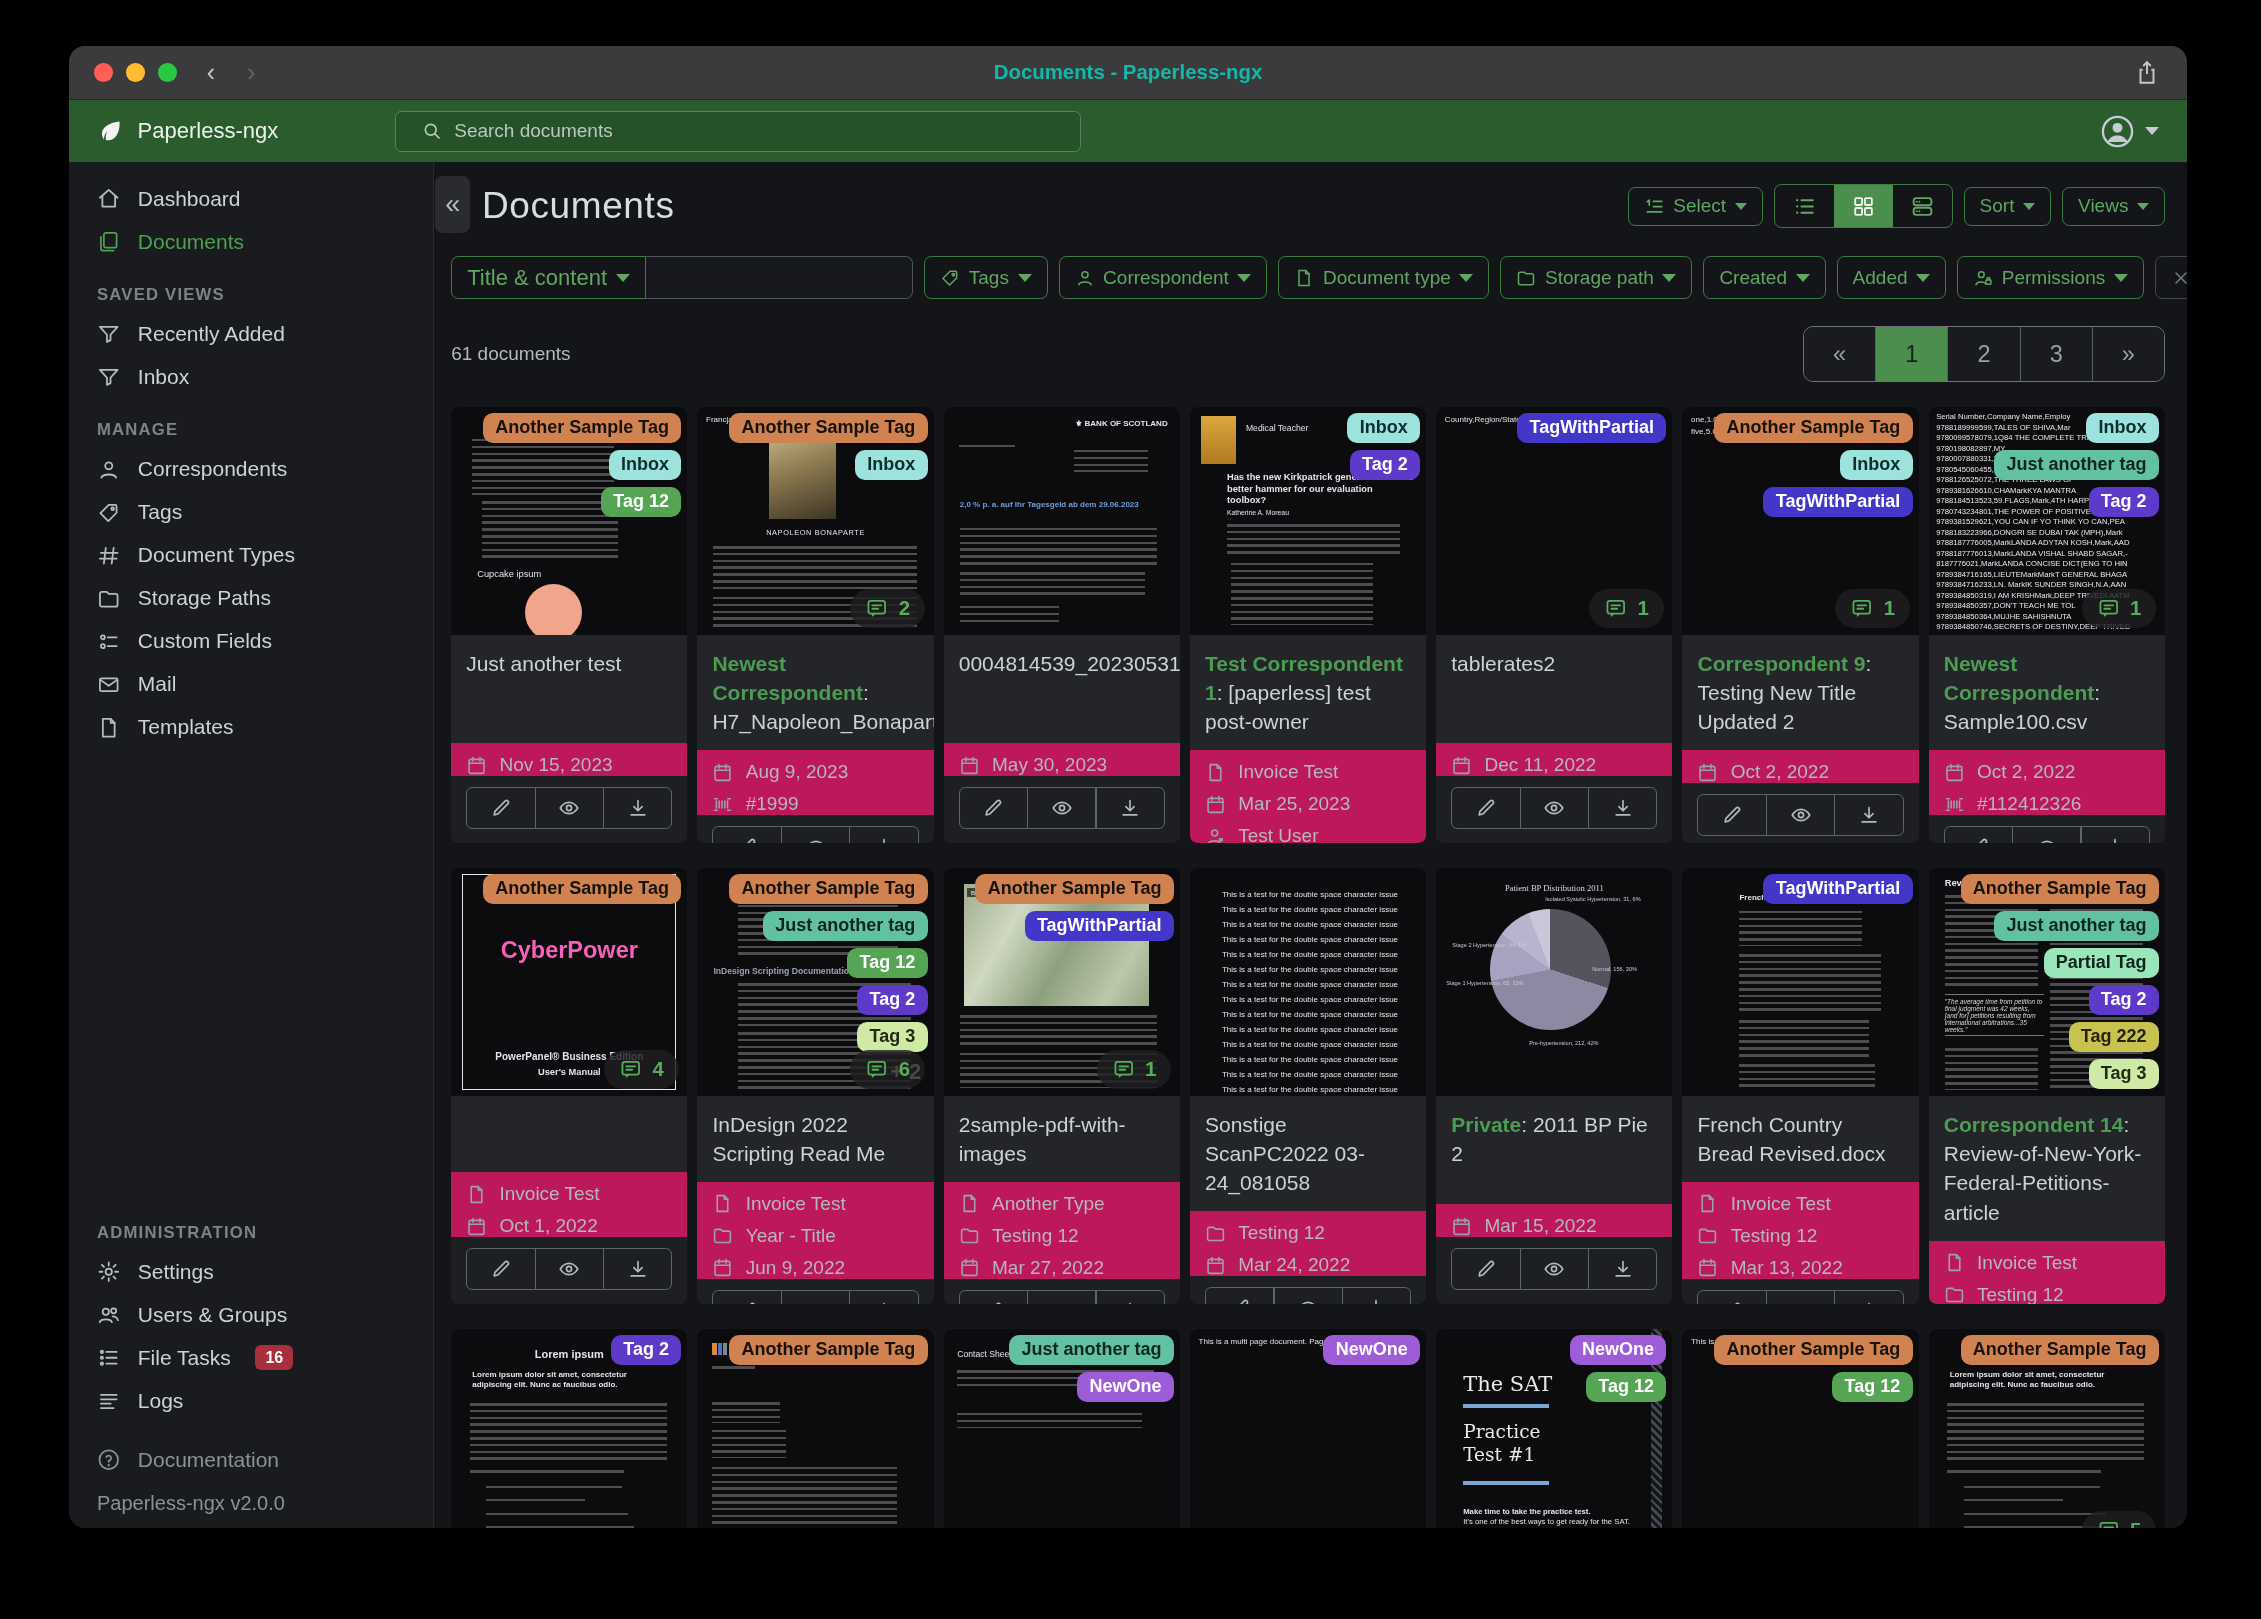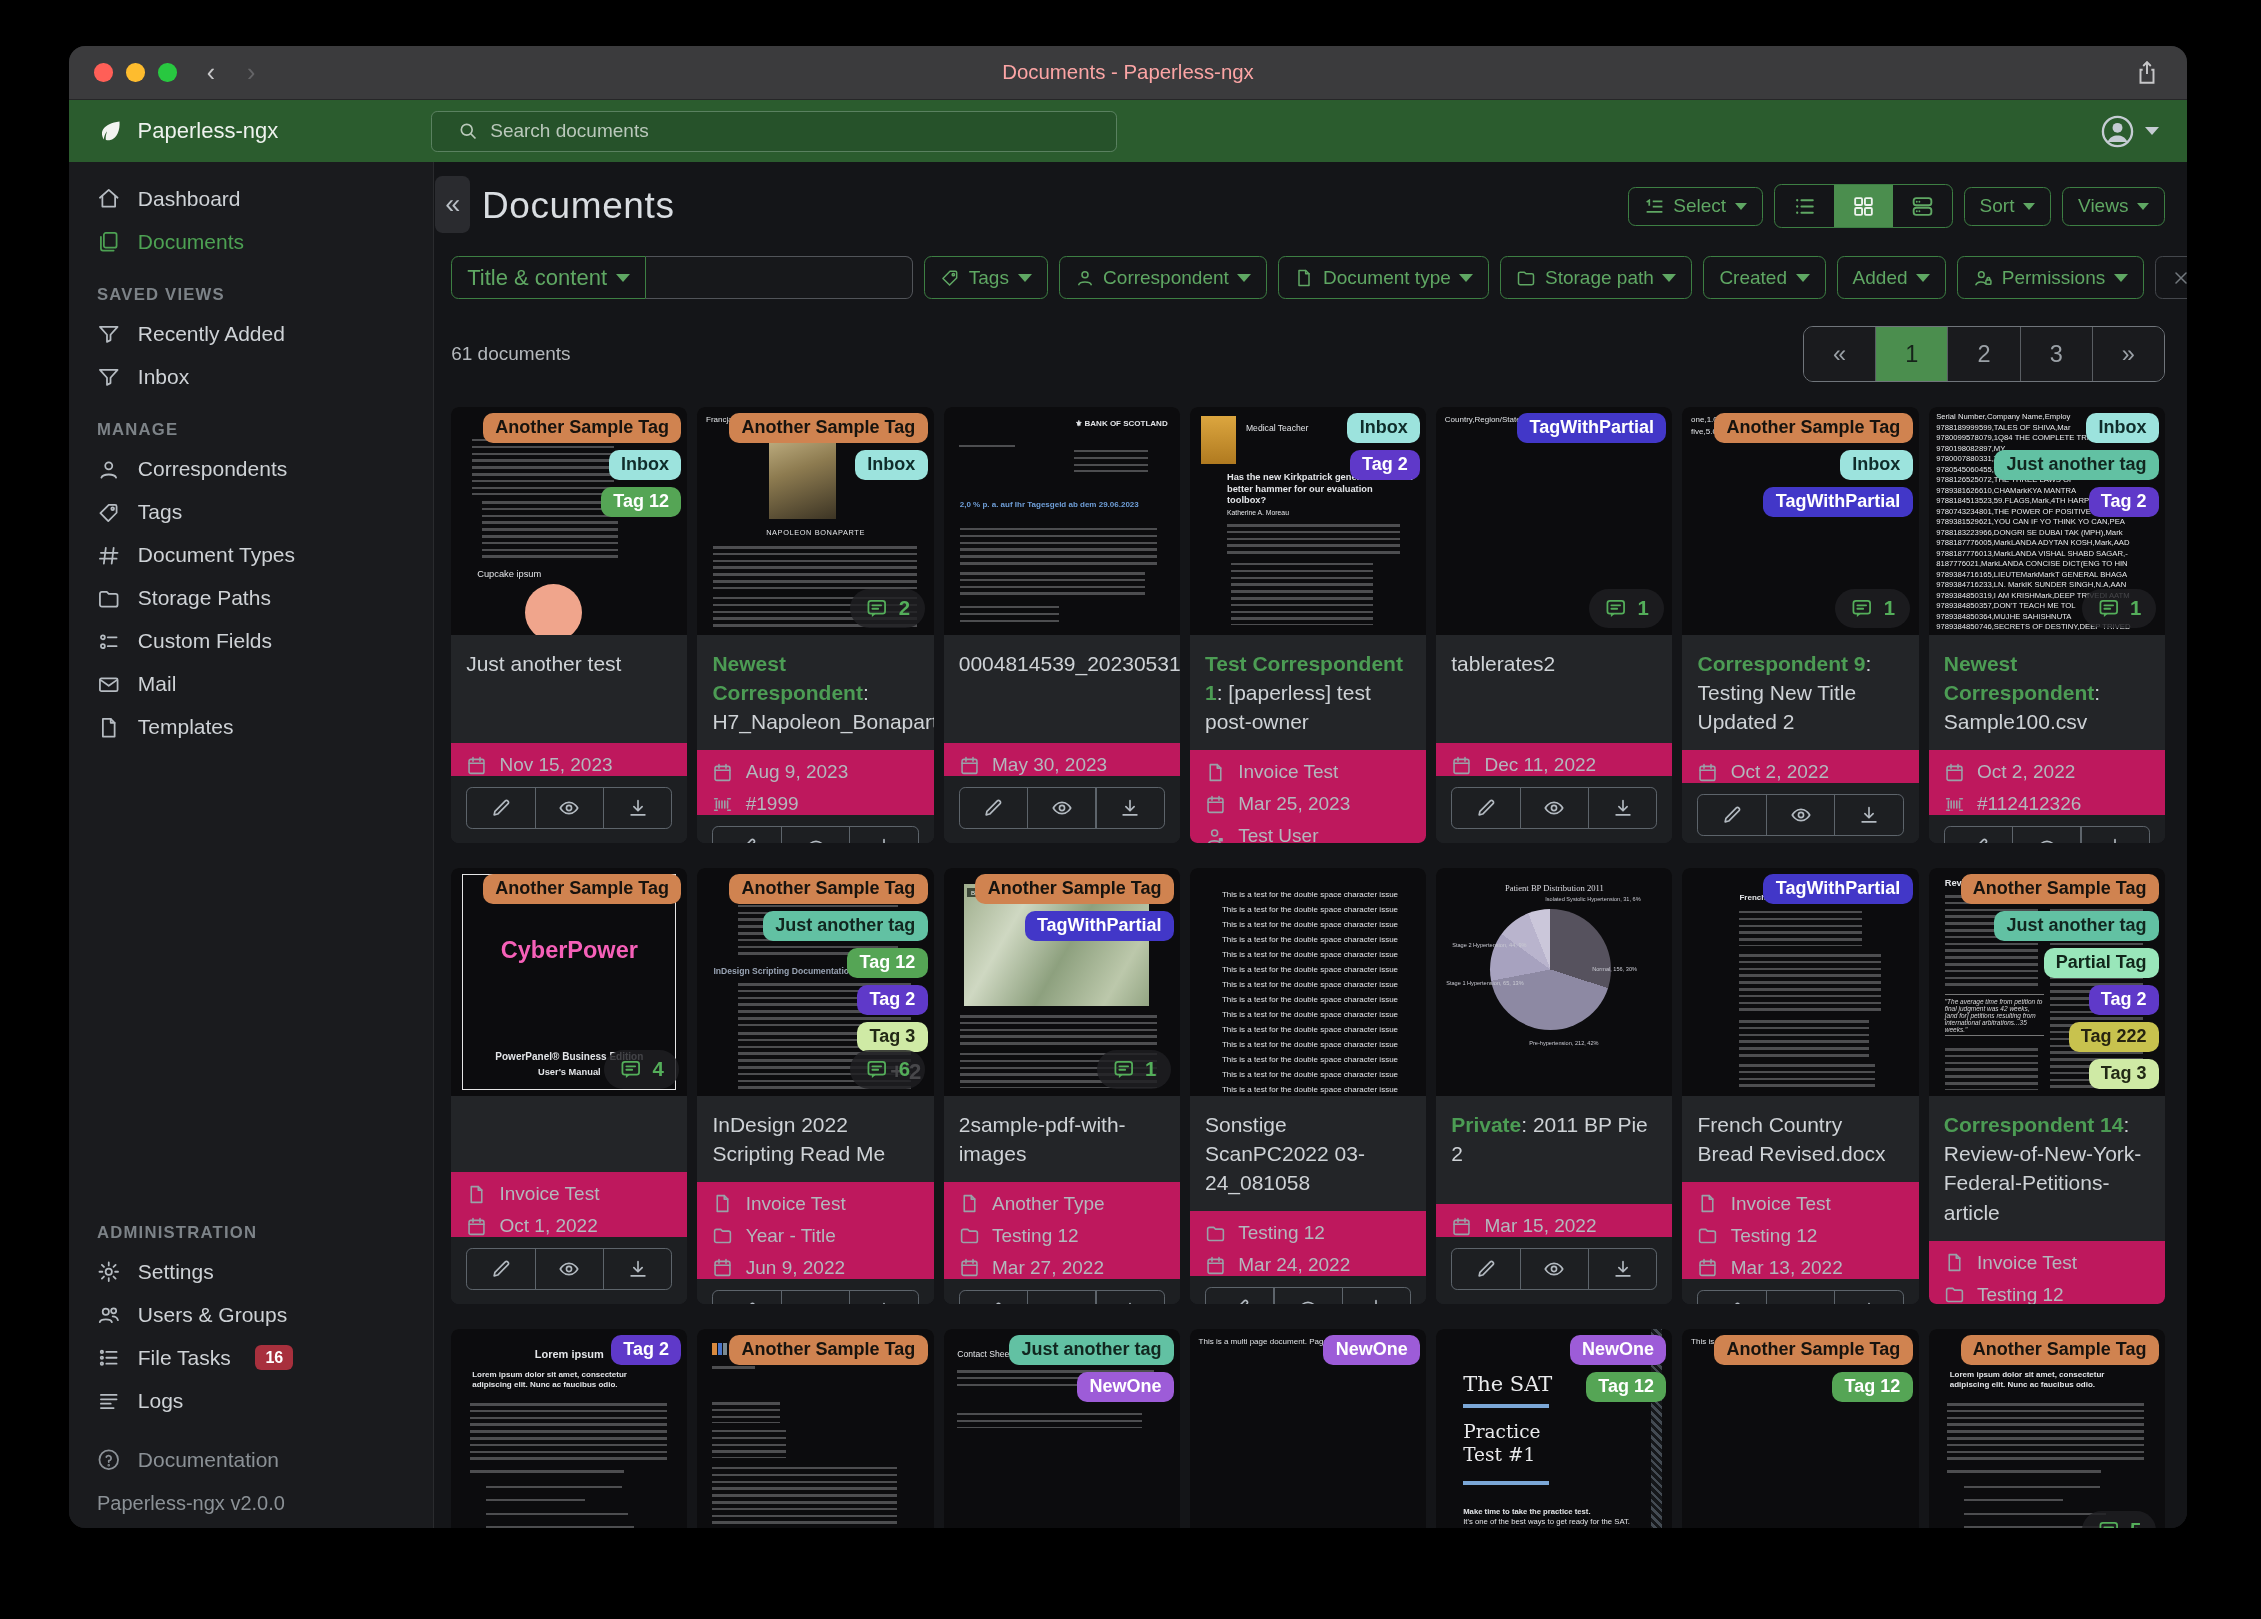--- a/index.html
+++ b/index.html
@@ -7,24 +7,24 @@
          font-family:"Liberation Sans",sans-serif;}
   .window{position:absolute;left:69px;top:46px;width:2118px;height:1482px;border-radius:16px;
           background:#1a1b1e;overflow:hidden;box-shadow:0 25px 74px rgba(0,0,0,.8);}
   
   .titlebar{position:relative;height:53px;background:#3b3b3d;display:flex;align-items:center;
             padding:0 25px;border-bottom:1.2px solid #262628;}
   .lights{display:flex;gap:13.6px;}
   .light{width:18.5px;height:18.5px;border-radius:50%;}
   .nav-arrows{display:flex;gap:32px;margin-left:30px;font-size:25px;color:#c7c7c9;}
   .nav-arrows .fwd{color:#646467;}
-  .win-title{position:absolute;left:0;right:0;text-align:center;font-size:20.4px;color:#fca5a5;font-weight:400;}
+  .win-title{position:absolute;left:0;right:0;text-align:center;font-size:20.4px;color:#14b8a6;font-weight:700;}
   .share{position:absolute;right:27px;top:13.6px;width:26px;height:26px;color:#c7c7c9;}
   
-  .navbar{height:62px;background:#2b5c2e;display:flex;align-items:center;padding:0 28px;gap:36px;}
+  .navbar{height:62px;background:#2b5c2e;display:flex;align-items:center;padding:0 28px;}
   .brand{display:flex;align-items:center;gap:13.6px;color:#eef2ee;font-size:22px;font-weight:500;}
   .leaf{width:27px;height:27px;color:#f2f4f1;}
   .searchbox{margin-left:117px;width:632px;height:39px;background:#26522a;border:1.2px solid #5a8160;
              border-radius:6.2px;display:flex;align-items:center;padding:0 26px;gap:10px;}
   .searchbox svg{width:20px;height:20px;color:#b9c9ba;flex:none;}
   .searchbox input{flex:1;background:transparent;border:none;outline:none;color:#d5e0d5;font-size:19px;
                    font-family:"Liberation Sans",sans-serif;}
   .searchbox input::placeholder{color:#bac8bb;}
   .userbox{margin-left:auto;display:flex;align-items:center;gap:10px;color:#c5ccd3;}
   .userbox .avatar{width:35px;height:35px;}

